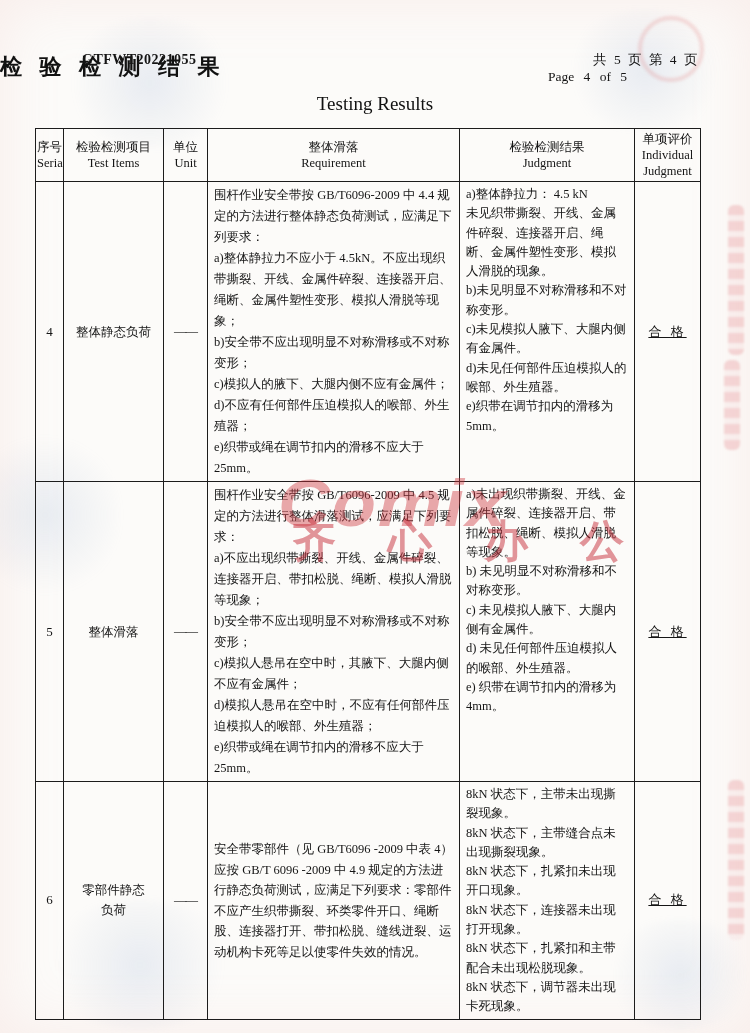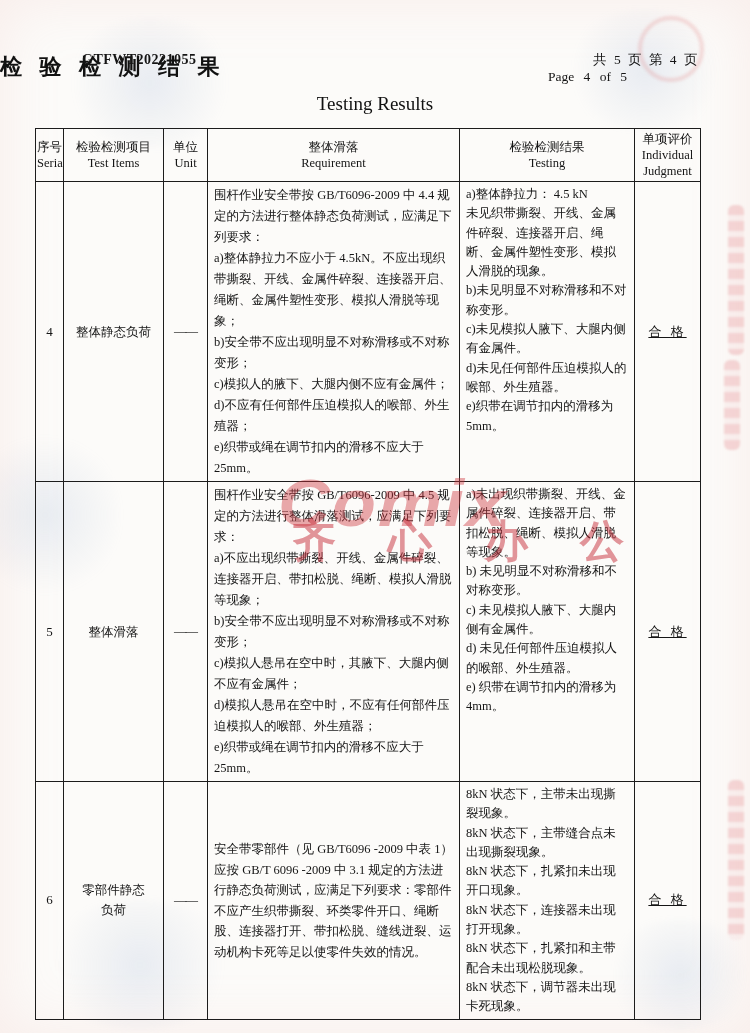--- a/index.html
+++ b/index.html
@@ -151,21 +151,21 @@
         <th class="col-unit">
           <span>单位</span><br>
           <span>Unit</span>
         </th>
         <th class="col-req">
           <span>整体滑落</span><br>
           <span>Requirement</span>
         </th>
         <th class="col-res">
           <span>检验检测结果</span><br>
-          <span>Testing</span>
+          <span>Judgment</span>
         </th>
         <th class="col-judge">
           <span>单项评价</span><br>
           <span>Individual Judgment</span>
         </th>
       </tr>
     </thead>
     <tbody>
       <tr class="row-4">
         <td class="serial">4</td>
@@ -200,21 +200,21 @@
 c) 未见模拟人腋下、大腿内侧有金属件。
 d) 未见任何部件压迫模拟人的喉部、外生殖器。
 e) 织带在调节扣内的滑移为4mm。</td>
         <td class="judge">合 格</td>
       </tr>
       <tr class="row-6">
         <td class="serial">6</td>
         <td class="item">零部件静态
 负荷</td>
         <td class="unit">——</td>
-        <td class="req v-center">安全带零部件（见 GB/T6096 -2009 中表 1）应按 GB/T 6096 -2009 中 3.1 规定的方法进行静态负荷测试，应满足下列要求：零部件不应产生织带撕裂、环类零件开口、绳断股、连接器打开、带扣松脱、缝线迸裂、运动机构卡死等足以使零件失效的情况。</td>
+        <td class="req v-center">安全带零部件（见 GB/T6096 -2009 中表 4）应按 GB/T 6096 -2009 中 4.9 规定的方法进行静态负荷测试，应满足下列要求：零部件不应产生织带撕裂、环类零件开口、绳断股、连接器打开、带扣松脱、缝线迸裂、运动机构卡死等足以使零件失效的情况。</td>
         <td class="res">8kN 状态下，主带未出现撕裂现象。
 8kN 状态下，主带缝合点未出现撕裂现象。
 8kN 状态下，扎紧扣未出现开口现象。
 8kN 状态下，连接器未出现打开现象。
 8kN 状态下，扎紧扣和主带配合未出现松脱现象。
 8kN 状态下，调节器未出现卡死现象。</td>
         <td class="judge">合 格</td>
       </tr>
     </tbody>
   </table>

